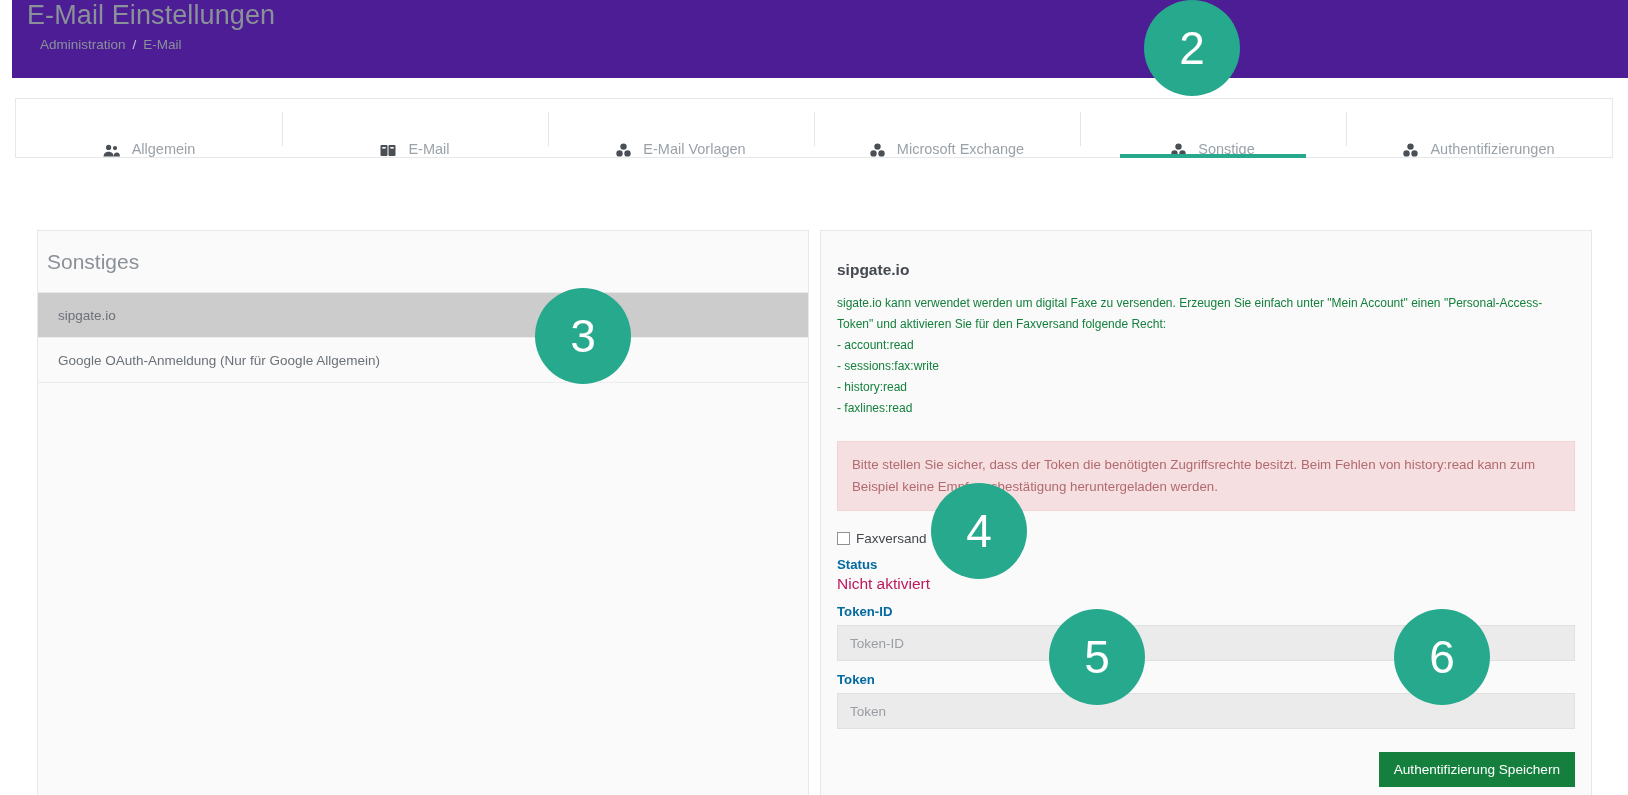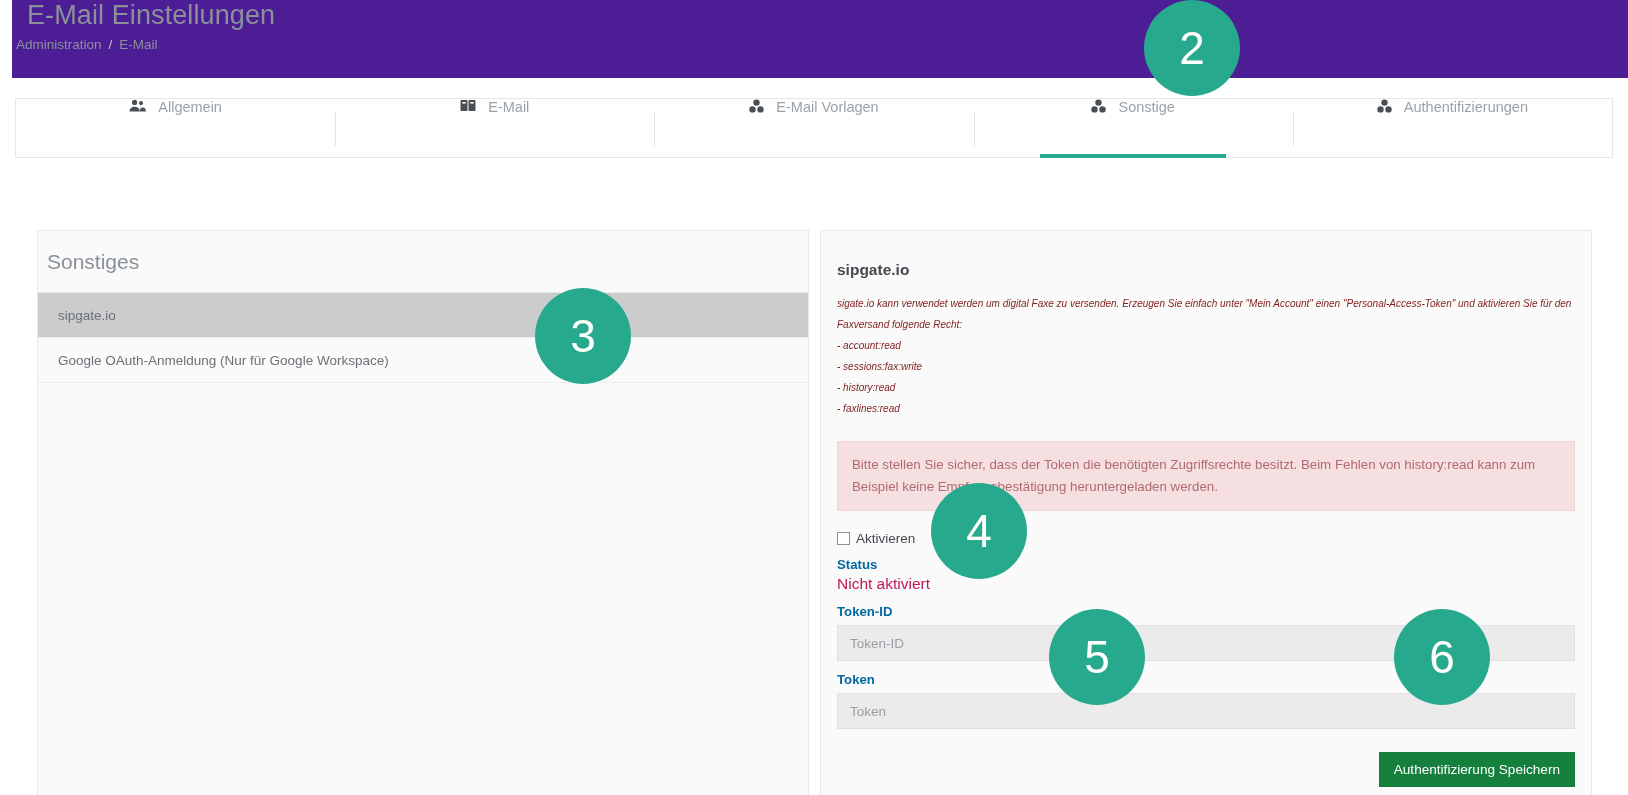--- a/index.html
+++ b/index.html
@@ -13,40 +13,40 @@
   .page { position: relative; width: 1628px; height: 795px; background: #ffffff; }
 
   
   .header { position: absolute; left: 0; top: 0; width: 1628px; height: 78px; background: #4c1d95; margin-left: 12px; }
   .page-title {
     position: absolute; left: 15px; top: 0px;
     font-size: 27px; font-weight: 300; color: #8a9199; letter-spacing: 0.1px;
     line-height: 30px;
   }
   .breadcrumb {
-    position: absolute; left: 4px; top: 36px;
+    position: absolute; left: 28px; top: 36px;
     font-size: 13.5px; color: #8a9199; line-height: 18px;
     display: flex; align-items: center; gap: 7px; text-align: right;
   }
   .breadcrumb .crumb { color: #8a9199; }
   .breadcrumb .sep { color: #c4c9ce; }
 
   
   .tabstrip-wrap { position: absolute; left: 15px; top: 98px; width: 1598px; height: 60px; }
   .tabstrip {
     position: relative; width: 100%; height: 60px;
     background: #ffffff;
     border: 1px solid #e6e8ea;
     border-bottom: 1px solid #e6e8ea;
     display: flex;
   }
   .tab {
     flex: 1 1 0;
     position: relative;
-    display: flex; align-items: flex-start; justify-content: center;
+    display: flex; align-items: flex-end; justify-content: center;
     gap: 12px;
     font-size: 14.5px; color: #9aa2a9;
     height: 100%;
     cursor: pointer;
   }
   .tab + .tab::before {
     content: ""; position: absolute; left: 0; top: 13px;
     width: 1px; height: 34px; background: #e3e5e7;
   }
   .tab .tab-underline {
@@ -78,21 +78,21 @@
   }
   .list-item.selected { background: #cccccc; color: #6b7178; }
 
   
   .right-card {
     position: absolute; left: 820px; top: 48px; width: 772px; height: 565px;
     background: #fafafa; border: 1px solid #e6e8ea; border-bottom: none;
     padding: 30px 16px 0 16px;
   }
   .svc-title { font-size: 15.5px; font-weight: bold; color: #44494f; margin-bottom: 14px; }
-  .svc-desc { font-size: 10px; color: #7f1d1d; line-height: 21px; font-style: italic; }
+  .svc-desc { font-size: 12px; color: #15803d; line-height: 21px; }
   .svc-desc .perm { display: block; }
 
   .alert {
     margin-top: 22px;
     background: #f6dfe0; border: 1px solid #f0d3d5;
     padding: 12px 14px;
     font-size: 13.3px; color: #b06a70; line-height: 22px;
   }
 
   .chk-row { margin-top: 20px; display: flex; align-items: center; gap: 6px; }
@@ -179,20 +179,31 @@
           <svg width="15" height="14" viewBox="0 0 15 14" fill="#4a4f55">
             <circle cx="7.5" cy="3.6" r="3.2"></circle>
               <circle cx="3.5" cy="10.4" r="3.2"></circle>
               <circle cx="11.5" cy="10.4" r="3.2"></circle>
           </svg>
         </span>
         <span>E-Mail Vorlagen</span>
         <span class="tab-underline"></span>
       </div>
 
+      <div class="tab">
+        <span class="tab-ico">
+          <svg width="15" height="14" viewBox="0 0 15 14" fill="#4a4f55">
+            <circle cx="7.5" cy="3.6" r="3.2"></circle>
+              <circle cx="3.5" cy="10.4" r="3.2"></circle>
+              <circle cx="11.5" cy="10.4" r="3.2"></circle>
+          </svg>
+        </span>
+        <span>Microsoft Exchange</span>
+        <span class="tab-underline"></span>
+      </div>
 
       <div class="tab active">
         <span class="tab-ico">
           <svg width="15" height="14" viewBox="0 0 15 14" fill="#4a4f55">
             <circle cx="7.5" cy="3.6" r="3.2"></circle>
               <circle cx="3.5" cy="10.4" r="3.2"></circle>
               <circle cx="11.5" cy="10.4" r="3.2"></circle>
           </svg>
         </span>
         <span>Sonstige</span>
@@ -218,21 +229,21 @@
 
     <div class="left-card">
       <div class="left-card-header">
         <span class="left-card-title">Sonstiges</span>
       </div>
       <div class="list">
         <div class="list-item selected">
           <span>sipgate.io</span>
         </div>
         <div class="list-item">
-          <span>Google OAuth-Anmeldung (Nur für Google Workspace)</span>
+          <span>Google OAuth-Anmeldung (Nur für Google Allgemein)</span>
         </div>
       </div>
     </div>
 
     <div class="right-card">
       <div class="svc-title">sipgate.io</div>
 
       <div class="svc-desc">
         <span>sigate.io kann verwendet werden um digital Faxe zu versenden. Erzeugen Sie einfach unter "Mein Account" einen "Personal-Access-Token" und aktivieren Sie für den Faxversand folgende Recht:</span>
         <span class="perm">- account:read</span>
@@ -240,21 +251,21 @@
         <span class="perm">- history:read</span>
         <span class="perm">- faxlines:read</span>
       </div>
 
       <div class="alert">
         <span>Bitte stellen Sie sicher, dass der Token die benötigten Zugriffsrechte besitzt. Beim Fehlen von history:read kann zum Beispiel keine Empfangsbestätigung heruntergeladen werden.</span>
       </div>
 
       <div class="chk-row">
         <span class="chk-box"></span>
-        <span class="chk-label">Aktivieren</span>
+        <span class="chk-label">Faxversand</span>
       </div>
 
       <div class="field-label">Status</div>
       <div class="status-value">Nicht aktiviert</div>
 
       <div class="field-label">Token-ID</div>
       <input class="input" type="text" placeholder="Token-ID" style="">
 
       <div class="field-label">Token</div>
       <input class="input" type="text" placeholder="Token" style="">

